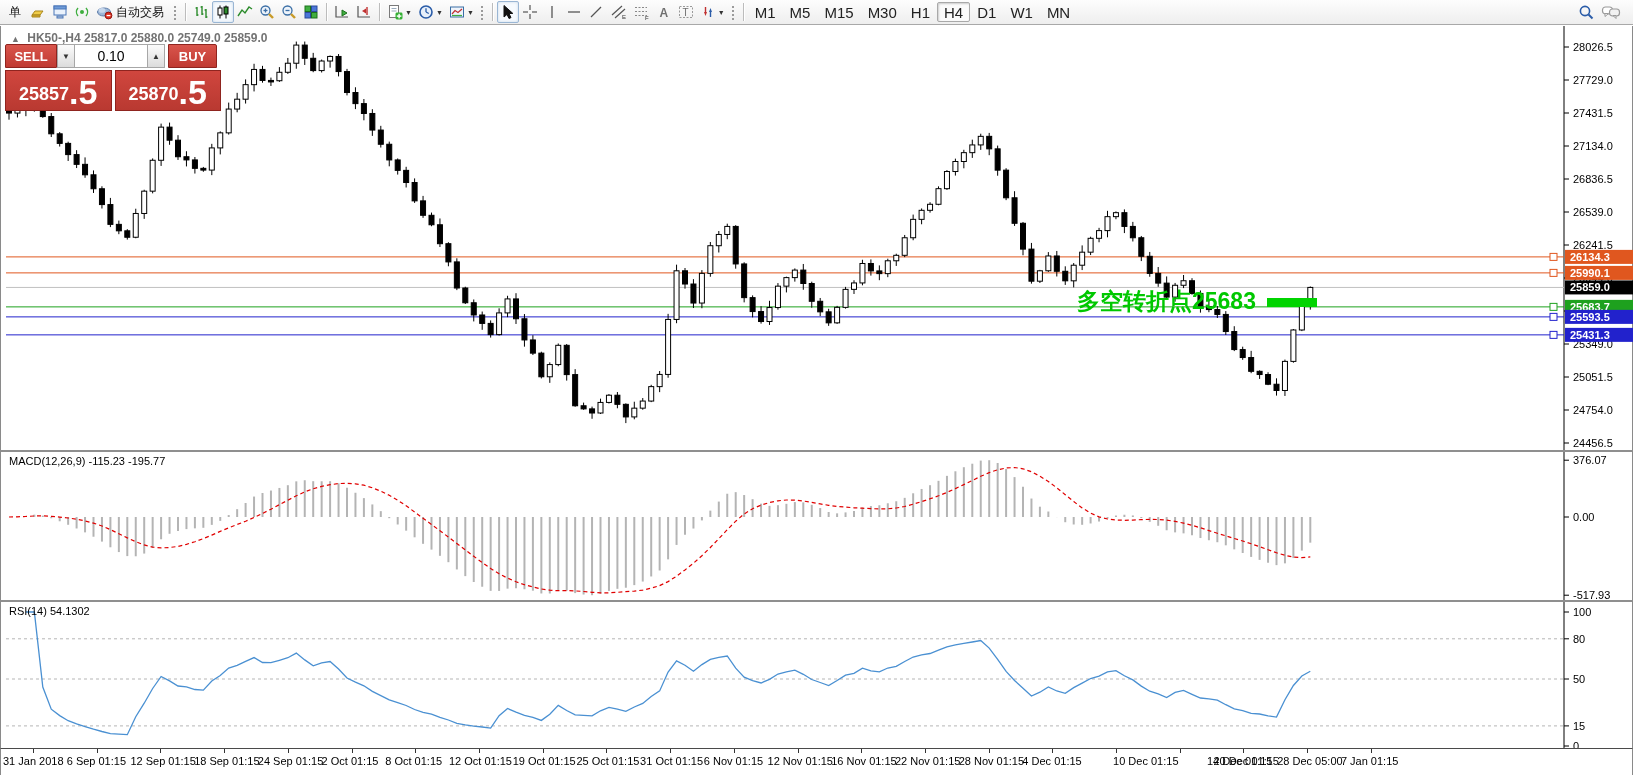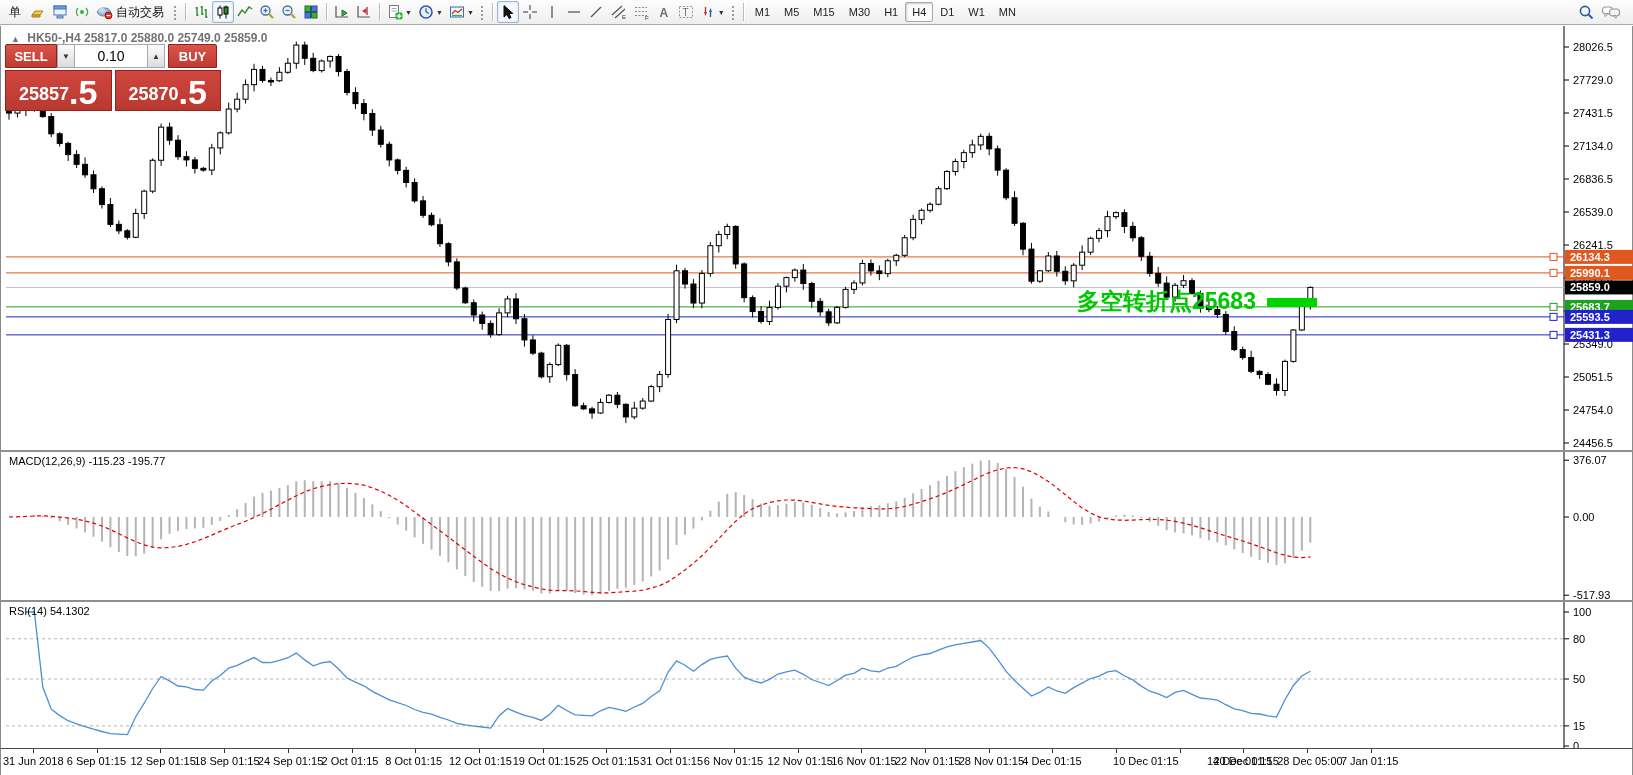--- a/index.html
+++ b/index.html
@@ -13,21 +13,21 @@
   display:flex;align-items:center;padding:0 3px;z-index:50;}
 .tb-handle{width:5px;height:15px;margin:0 3px;
   background-image:radial-gradient(circle,#9b9b9b 1px,transparent 1.2px);
   background-size:4px 4px;}
 .tb-sep{width:1px;height:18px;background:#bcbcbc;margin:0 4px;box-shadow:1px 0 0 #fff;}
 .tb-btn{height:22px;min-width:22px;display:flex;align-items:center;justify-content:center;
   border:1px solid transparent;border-radius:2px;font-size:12px;color:#222;padding:0 2px;cursor:default;}
 .tb-btn.active{background:#f6fafe;border-color:#9ab6d4;box-shadow:inset 0 0 3px #c8d8e8;}
 .tb-label{font-size:12px;color:#111;padding:0 3px;white-space:nowrap;}
 .tb-caret{font-size:7px;color:#333;margin-left:2px;}
-.tf-btn{font-size:11px;color:#222;height:20px;padding:2px 6px;border:1px solid transparent;}
+.tf-btn{font-size:15px;color:#222;height:20px;padding:2px 6px;border:1px solid transparent;}
 .tf-btn.active{background:#fbfbfb;border-color:#a9a9a9;box-shadow:inset 1px 1px 2px #ccc;}
 .tb-right{margin-left:auto;display:flex;align-items:center;margin-right:6px;}
 .ticon{display:block;}
 
 
 .panel{position:absolute;left:0;width:1633px;background:#fff;border-left:1px solid #8a8a8a;border-right:1px solid #8a8a8a;}
 #main-panel{top:26px;height:424px;}
 #macd-panel{top:450px;height:150px;border-top:2px solid #8f8f8f;box-shadow:inset 0 1px 0 #fff;}
 #rsi-panel{top:600px;height:148px;border-top:2px solid #8f8f8f;box-shadow:inset 0 1px 0 #fff;}
 #time-axis{top:748px;height:27px;border-top:1px solid #4a4a4a;background:#fff;}
@@ -1207,21 +1207,21 @@
           <text x="1572" y="148" font-size="11" fill="#000">0</text>
         </g>
         <line x1="5" y1="36.8" x2="1563" y2="36.8" stroke="#B5B5B5" stroke-dasharray="3 3"></line>
         <line x1="5" y1="77" x2="1563" y2="77" stroke="#B5B5B5" stroke-dasharray="3 3"></line>
         <line x1="5" y1="123.9" x2="1563" y2="123.9" stroke="#B5B5B5" stroke-dasharray="3 3"></line>
         <polyline points="24.9,10.0 33.349999999999994,10.0 41.8,85.1 50.25,107.2 58.699999999999996,113.6 67.14999999999999,118.7 75.6,121.9 84.05,124.6 92.5,127.2 100.94999999999999,129.5 109.39999999999999,131.6 117.85,132.2 126.29999999999998,132.7 134.75,114.7 143.2,101.2 151.64999999999998,86.5 160.1,74.5 168.54999999999998,78.9 177,84.0 185.45,84.9 193.89999999999998,87.5 202.35,88.1 210.79999999999998,79.0 219.24999999999997,73.6 227.7,66.1 236.14999999999998,63.3 244.59999999999997,59.3 253.04999999999998,55.6 261.5,60.5 269.95,60.7 278.4,58.3 286.84999999999997,55.7 295.29999999999995,51.1 303.75,57.9 312.2,63.8 320.65,60.9 329.09999999999997,59.5 337.54999999999995,67.0 346,76.0 354.45,80.2 362.9,83.8 371.34999999999997,89.4 379.79999999999995,93.6 388.24999999999994,97.9 396.7,100.6 405.15,103.5 413.59999999999997,107.5 422.04999999999995,110.3 430.49999999999994,112.1 438.95,115.3 447.4,118.0 455.84999999999997,121.3 464.29999999999995,122.9 472.74999999999994,124.2 481.19999999999993,125.0 489.65,126.1 498.09999999999997,113.7 506.54999999999995,106.5 515,110.1 523.4499999999999,113.4 531.9,115.3 540.3499999999999,118.4 548.8,112.3 557.25,103.4 565.6999999999999,108.5 574.15,112.9 582.5999999999999,113.3 591.05,113.9 599.5,108.8 607.9499999999999,105.4 616.4,107.1 624.8499999999999,109.4 633.3,105.0 641.75,101.4 650.1999999999999,94.4 658.65,88.9 667.0999999999999,70.0 675.55,58.8 684,63.2 692.4499999999999,69.2 700.9,62.6 709.3499999999999,57.4 717.8,55.4 726.2499999999999,54.0 734.6999999999999,66.2 743.15,75.2 751.5999999999999,78.6 760.05,81.0 768.4999999999999,77.3 776.9499999999999,72.0 785.4,69.9 793.8499999999999,68.1 802.3,72.3 810.7499999999999,77.5 819.1999999999999,80.5 827.65,83.5 836.0999999999999,78.5 844.55,73.2 852.9999999999999,71.4 861.4499999999999,66.1 869.9,68.8 878.3499999999999,69.8 886.8,66.0 895.2499999999999,64.4 903.6999999999999,59.5 912.15,55.0 920.5999999999999,52.9 929.05,51.5 937.4999999999999,48.1 945.9499999999999,44.8 954.3999999999999,42.9 962.8499999999999,41.4 971.3,40.0 979.7499999999999,38.5 988.1999999999999,46.1 996.6499999999999,57.4 1005.0999999999999,69.4 1013.55,78.5 1021.9999999999999,86.2 1030.4499999999998,94.0 1038.8999999999999,90.2 1047.35,85.0 1055.8,89.0 1064.25,91.3 1072.6999999999998,85.6 1081.1499999999999,81.1 1089.6,76.5 1098.05,74.1 1106.5,69.8 1114.9499999999998,68.6 1123.3999999999999,73.8 1131.85,77.9 1140.3,84.1 1148.75,89.2 1157.1999999999998,91.9 1165.6499999999999,95.6 1174.1,90.4 1182.55,88.4 1191,92.3 1199.4499999999998,96.0 1207.8999999999999,96.8 1216.35,98.1 1224.8,102.7 1233.25,106.9 1241.6999999999998,108.6 1250.1499999999999,111.4 1258.6,112.0 1267.05,113.9 1275.5,115.1 1283.9499999999998,97.7 1292.3999999999999,83.5 1300.85,74.0 1309.3,69.2 " fill="none" stroke="#4A90D2" stroke-width="1.3"></polyline>
       </svg>
   </div>
 
   <div class="panel" id="time-axis">
-      <span class="date-label" style="left: 2px;">31 Jun 2018</span>
+      <span class="date-label" style="left: 2px;">31 Jan 2018</span>
       <div class="time-tick" style="left: 32px;"></div>
       <span class="date-label" style="left: 65.71px;">6 Sep 01:15</span>
       <div class="time-tick" style="left: 95.71px;"></div>
       <span class="date-label" style="left: 129.42px;">12 Sep 01:15</span>
       <div class="time-tick" style="left: 159.42px;"></div>
       <span class="date-label" style="left: 193.13px;">18 Sep 01:15</span>
       <div class="time-tick" style="left: 223.13px;"></div>
       <span class="date-label" style="left: 256.84px;">24 Sep 01:15</span>
       <div class="time-tick" style="left: 286.84px;"></div>
       <span class="date-label" style="left: 320.55px;">2 Oct 01:15</span>

